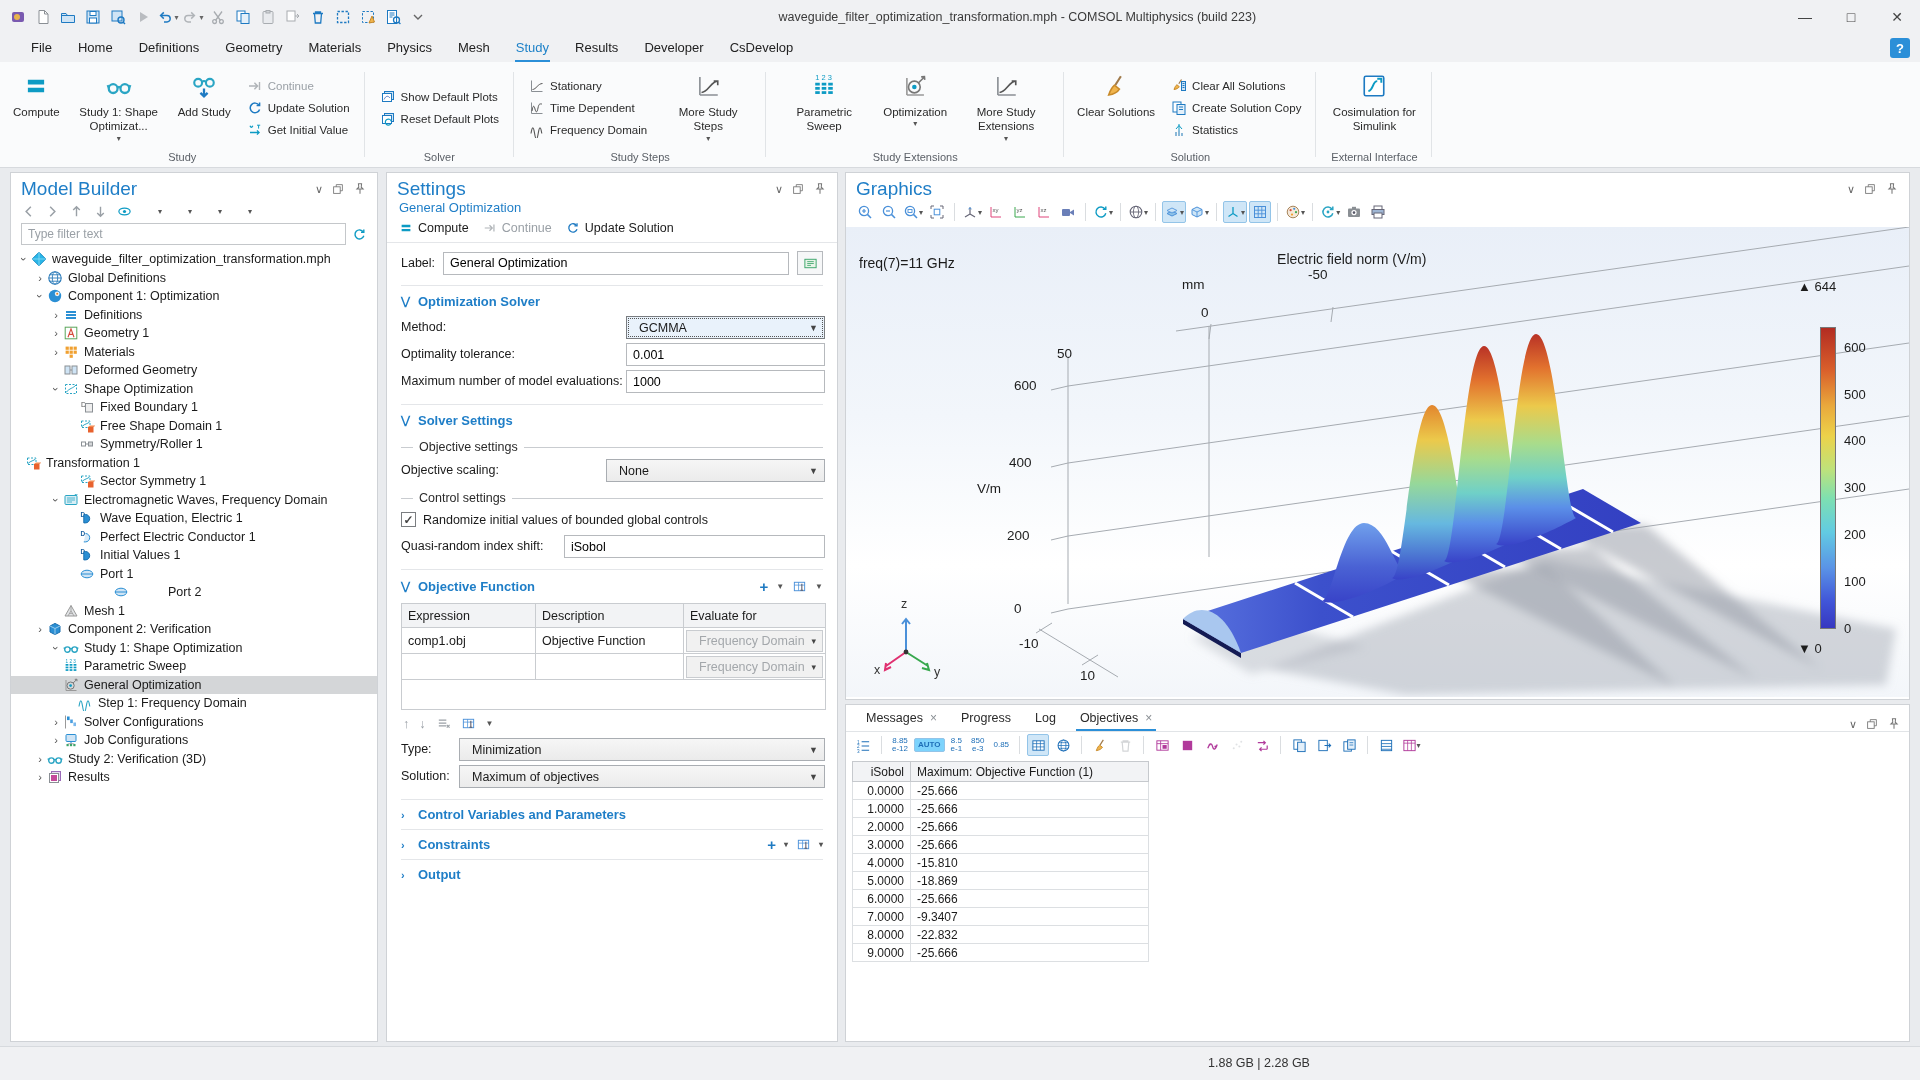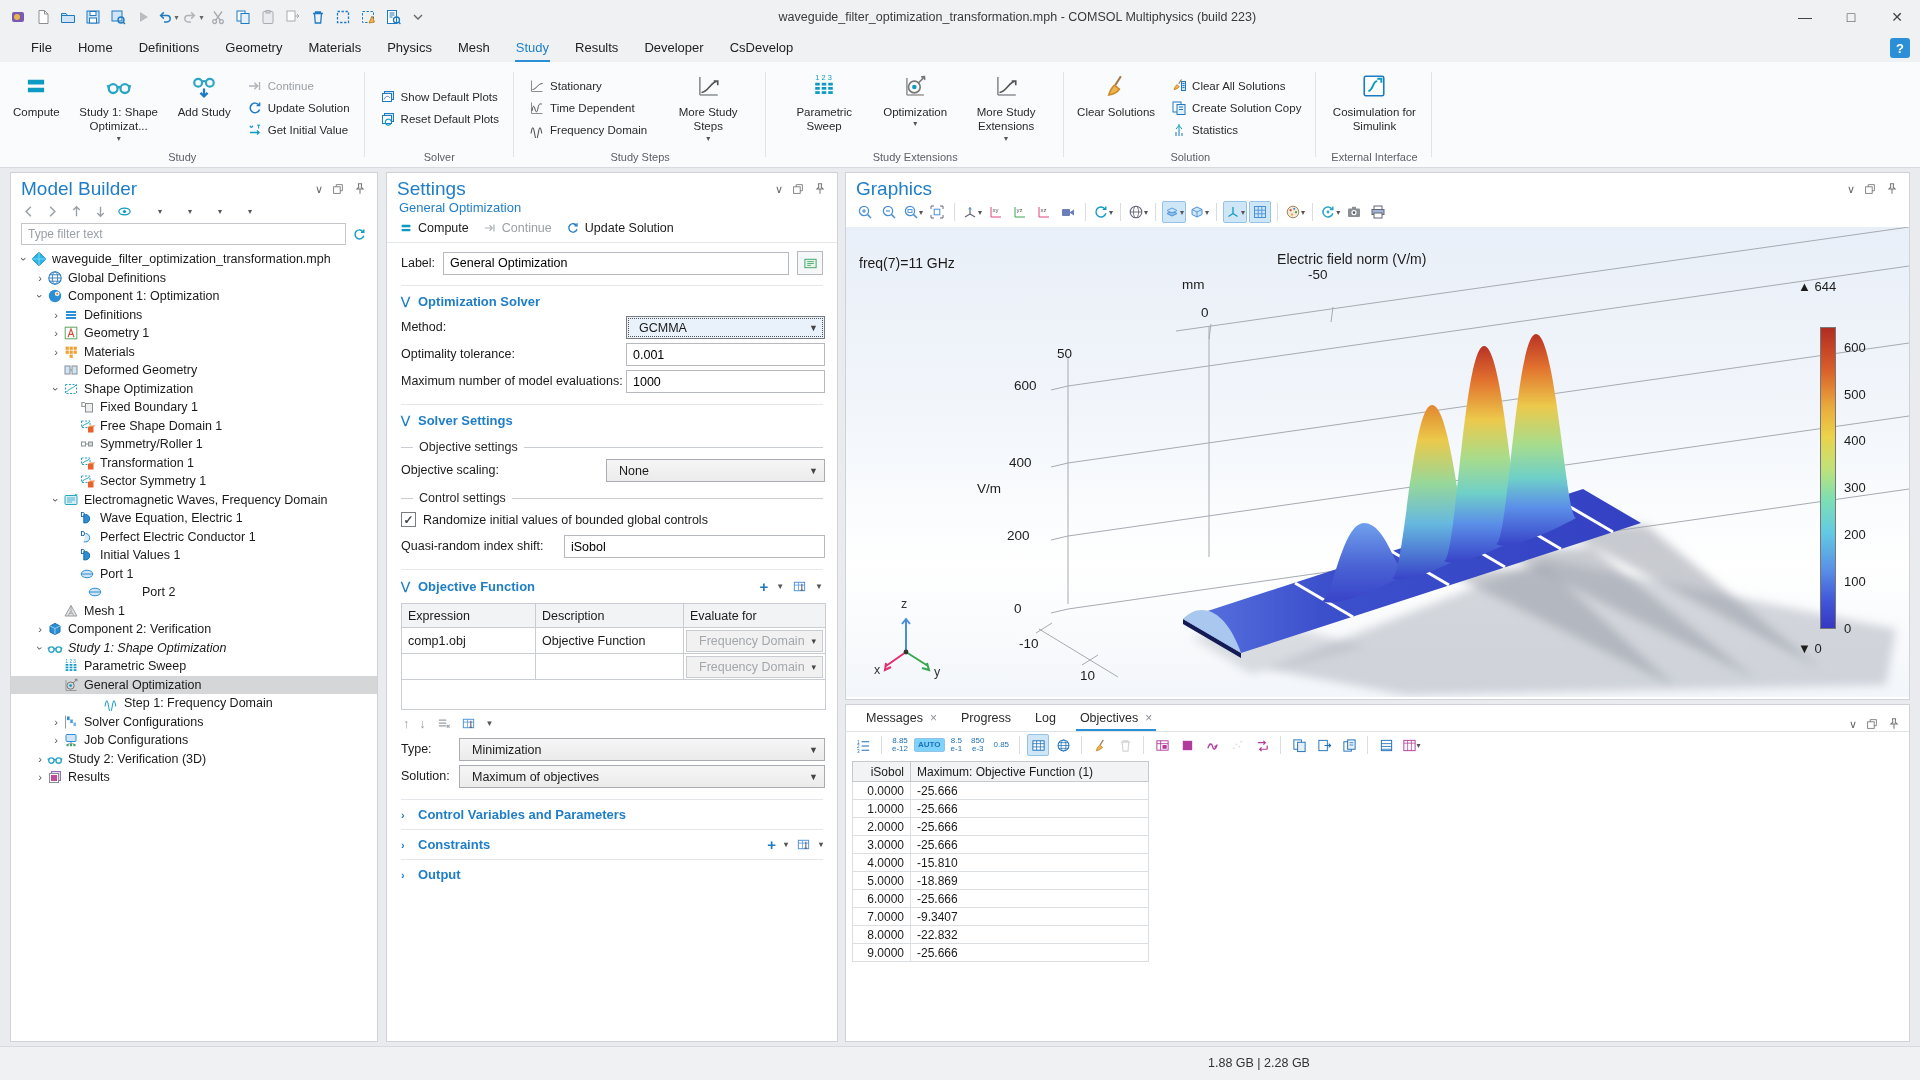--- a/index.html
+++ b/index.html
@@ -775,21 +775,21 @@
         <span class="texp"></span>
         <span class="icon ticon">
           <svg width="16" height="16" viewBox="0 0 16 16">
             <rect x="2.5" y="6" width="4" height="4" fill="none" stroke="#8a8f94"></rect>
             <rect x="9.5" y="6" width="4" height="4" fill="#d4d6d8" stroke="#8a8f94"></rect>
             <path d="M7 8h2" stroke="#8a8f94"></path>
           </svg>
         </span>
         <span>Symmetry/Roller 1</span>
       </div>
-      <div class="trow" style="padding-left: 54px;">
+      <div class="trow" style="">
         <span class="texp"></span>
         <span class="icon ticon">
           <svg width="16" height="16" viewBox="0 0 16 16">
             <path d="M2.5 3h8.5v6.5H2.5z" fill="none" stroke="#2aa5c4" stroke-dasharray="2 1.5"></path>
             <path d="M3 8.5c3-3 5.5-2.5 7.5-4.5" stroke="#2aa5c4" fill="none"></path>
             <rect x="9" y="9" width="5.5" height="5.5" fill="#e8622e"></rect>
             <path d="M9 9l2-1.5h5.5L14.5 9z" fill="#f08a52"></path>
           </svg>
         </span>
         <span>Transformation 1</span>
@@ -850,21 +850,21 @@
       <div class="trow" style="padding-left: 54px;">
         <span class="texp"></span>
         <span class="icon ticon">
           <svg width="16" height="16" viewBox="0 0 16 16">
             <ellipse cx="8" cy="8" rx="5.8" ry="3.8" fill="#cfe4f5" stroke="#2a8fd4"></ellipse>
             <path d="M2.2 8h11.6" stroke="#2a8fd4"></path>
           </svg>
         </span>
         <span>Port 1</span>
       </div>
-      <div class="trow" style="padding-left: 28px; gap: 34px;">
+      <div class="trow" style="padding-left: 54px; gap: 34px;">
         <span class="texp"></span>
         <span class="icon ticon">
           <svg width="16" height="16" viewBox="0 0 16 16">
             <ellipse cx="8" cy="8" rx="5.8" ry="3.8" fill="#cfe4f5" stroke="#2a8fd4"></ellipse>
             <path d="M2.2 8h11.6" stroke="#2a8fd4"></path>
           </svg>
         </span>
         <span>Port 2</span>
       </div>
       <div class="trow" style="padding-left: 38px;">
@@ -880,21 +880,21 @@
       <div class="trow" style="padding-left: 22px;">
         <span class="texp">›</span>
         <span class="icon ticon">
           <svg width="16" height="16" viewBox="0 0 16 16">
             <path d="M3 5l5-2.6L13 5v6l-5 2.6L3 11z" fill="#2a8fd4" stroke="#1a6faf"></path>
             <path d="M3 5l5 2.5L13 5M8 7.5V13.6" stroke="#a8d4f0" fill="none" stroke-width=".9"></path>
           </svg>
         </span>
         <span>Component 2: Verification</span>
       </div>
-      <div class="trow" style="padding-left: 22px; font-style: italic;">
+      <div class="trow" style="padding-left: 38px;">
         <span class="texp open">›</span>
         <span class="icon ticon">
           <svg width="16" height="16" viewBox="0 0 16 16">
             <circle cx="4.4" cy="9.6" r="2.7" fill="none" stroke="#2aa5c4" stroke-width="1.4"></circle>
             <circle cx="11.6" cy="9.6" r="2.7" fill="none" stroke="#2aa5c4" stroke-width="1.4"></circle>
             <path d="M7.1 9.2q.9-1.4 1.8 0M1.7 9.2L1 7.4M14.3 9.2l.7-1.8" stroke="#2aa5c4" fill="none" stroke-width="1.3"></path>
           </svg>
         </span>
         <span>Study 1: Shape Optimization</span>
       </div>
@@ -923,21 +923,21 @@
         <span class="icon ticon">
           <svg width="16" height="16" viewBox="0 0 16 16">
             <path d="M3 13.5h10.5M3 13.5V3" fill="none" stroke="#999"></path>
             <circle cx="7.6" cy="8.6" r="3.6" fill="none" stroke="#777"></circle>
             <circle cx="7.6" cy="8.6" r="1.4" fill="#0d9bc4"></circle>
             <path d="M10.2 6L13.6 2.6M11.8 2.4l2-.2.2 2" fill="none" stroke="#777"></path>
           </svg>
         </span>
         <span>General Optimization</span>
       </div>
-      <div class="trow" style="padding-left: 78px;">
+      <div class="trow" style="padding-left: 52px;">
         <span class="texp"></span>
         <span class="icon ticon">
           <svg width="16" height="16" viewBox="0 0 16 16">
             <path d="M2 11.5c1.2-7.5 2.4-7.5 3.6 0s2.4 7.5 3.6 0 2.4-7.5 3.6 0" fill="none" stroke="#2aa5c4" stroke-width="1.1"></path>
           </svg>
         </span>
         <span>Step 1: Frequency Domain</span>
       </div>
       <div class="trow" style="padding-left: 38px;">
         <span class="texp">›</span>

